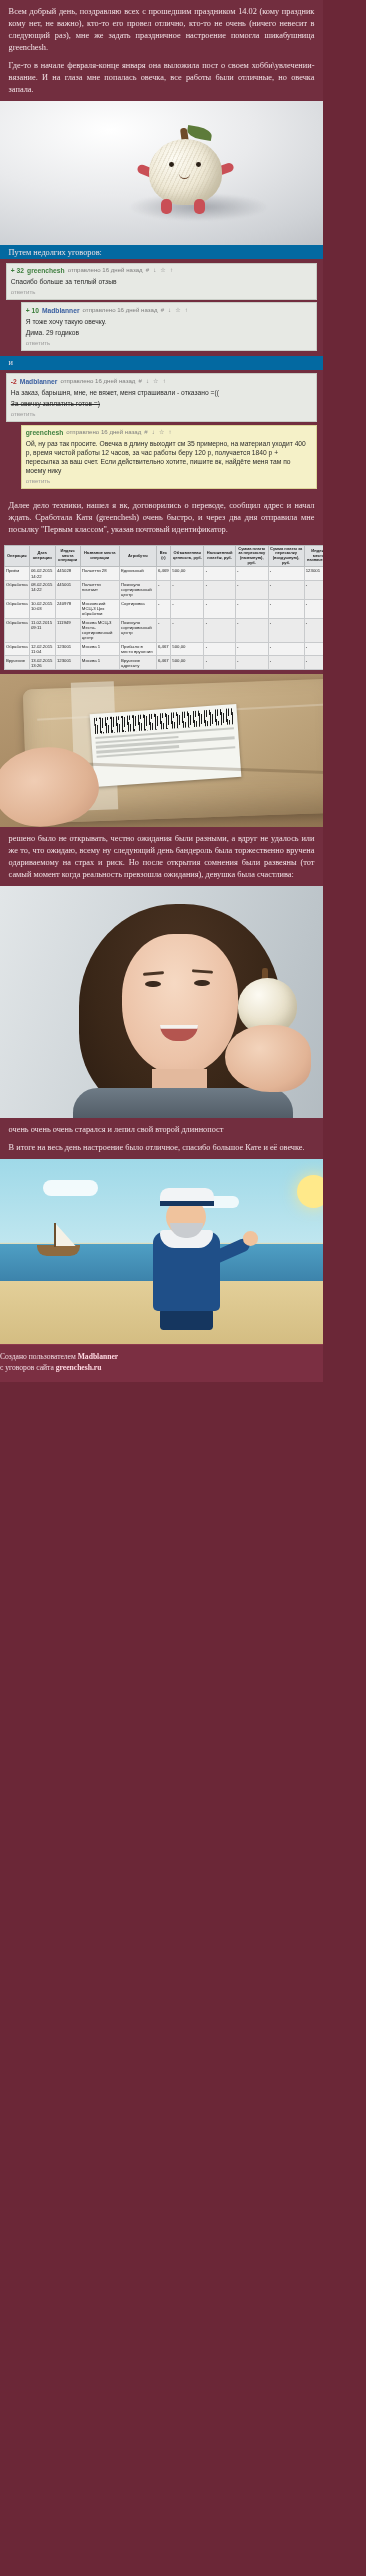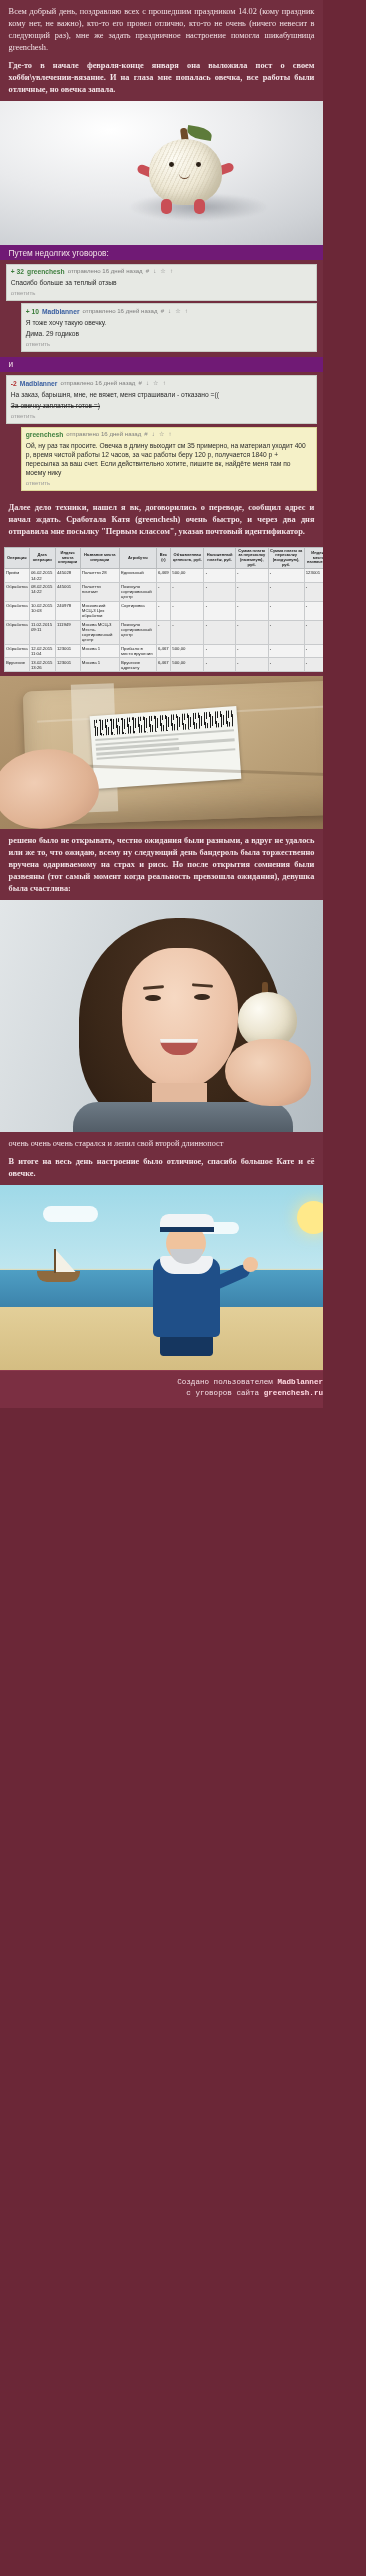--- a/index.html
+++ b/index.html
@@ -7,36 +7,36 @@
     margin: 0; padding: 0;
     background: #6b2737;
     font-family: "Liberation Serif", serif;
   }
   body {
     width: 367px;
   }
   .page {
     width: 323px;
     position: relative;
-    background: #701a75;
+    background: #0369a1;
     overflow: hidden;
   }
 
   
   .textblock {
     color: #f2e3e7;
     font-family: "Liberation Serif", serif;
     font-size: 8.3px;
     line-height: 1.45;
     padding: 6.1px 8.6px 4.9px 8.6px;
     text-align: justify;
     background: #722e3f;
   }
   .textblock p { margin: 0 0 6.1px 0; }
-  .textblock p:last-child { margin-bottom: 0; font-weight: bold; }
+  .textblock p:last-child { margin-bottom: 0; }
 
   
   .imgwrap { width: 367px; display: block; line-height: 0; background:#722e3f; }
   .photo {
     width: 367px;
     display: block;
     position: relative;
     overflow: hidden;
   }
 
@@ -110,21 +110,21 @@
   .uname { color:#3f7f3f; font-weight:bold; font-size:6.7px; }
   .uname.blue { color:#3a5fa0; }
   .meta { color:#7d7d7d; font-size:6.1px; }
   .c-icons { color:#8a8a8a; font-size:6.1px; letter-spacing:1.2px; }
   .c-body { margin-top:1.8px; color:#2b2b2b; }
   .c-reply { color:#9a9a9a; font-size:6.1px; margin-top:1.8px; }
   .c-sign { color:#2b2b2b; margin-top:2.4px; }
   .strike { text-decoration: line-through; }
 
   .plaintext-line {
-    color:#f2e3e7; font-size:8.3px; padding: 2.4px 8.6px; font-family:Liberation Sans, sans-serif;
+    color:#f2e3e7; font-size:8.3px; padding: 2.4px 8.6px; font-family:Liberation Serif, serif;
   }
 
   
   .table-wrap { padding: 3.7px 3.7px; background:#722e3f; }
   table.track {
     width: 359px;
     border-collapse: collapse;
     background: #f3f3f3;
     font-family: "Liberation Sans", sans-serif;
     font-size: 4.3px;
@@ -267,22 +267,22 @@
   .sailor-hand { position:absolute; left:243px; top:72px; width:14.7px; height:14.7px; background:#f0c39d; border-radius:50%; }
   .sailor-legs { position:absolute; left:160px; top:149px; width:53px; height:22px; background:#15365f; border-radius:3.7px; }
   .boat { position:absolute; left:37px; top:86px; width:43px; height:11px; background:#8e6a3f; border-radius: 0 0 9.8px 9.8px; }
   .boat-sail { position:absolute; left:54px; top:64px; width:2.4px; height:24.5px; background:#6b4e2d; }
   .boat-sail2 { position:absolute; left:56px; top:65px; width:19.6px; height:22px; background:#f4f1e6; clip-path: polygon(0 0, 100% 100%, 0 100%); }
 
   
   .footer {
     background:#7b2f42;
     color:#f1dde3;
-    text-align:right;
-    font-family:Liberation Mono, monospace;
+    text-align:left;
+    font-family:Liberation Serif, serif;
     font-size: 7.6px;
     line-height:1.45;
     padding: 6.1px 0 8.6px 0;
     border-top: 0.6px solid #8d3a4e;
   }
   .footer a, .footer .link { color:#ffd9e2; text-decoration:none; }
   .footer b { font-weight:bold; }
 </style>
 </head>
 <body>

